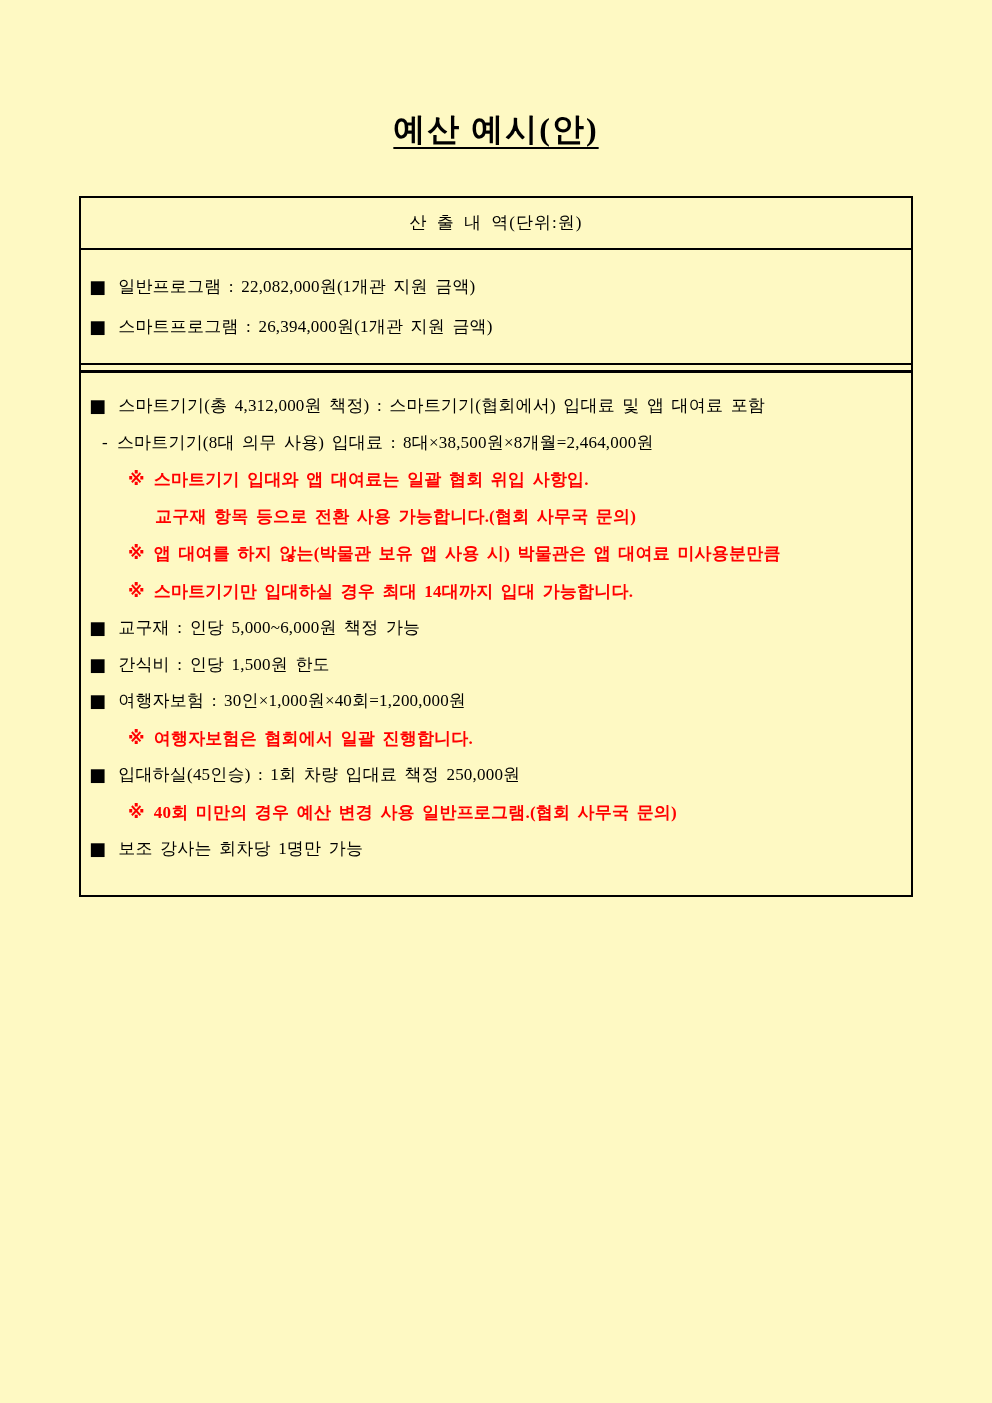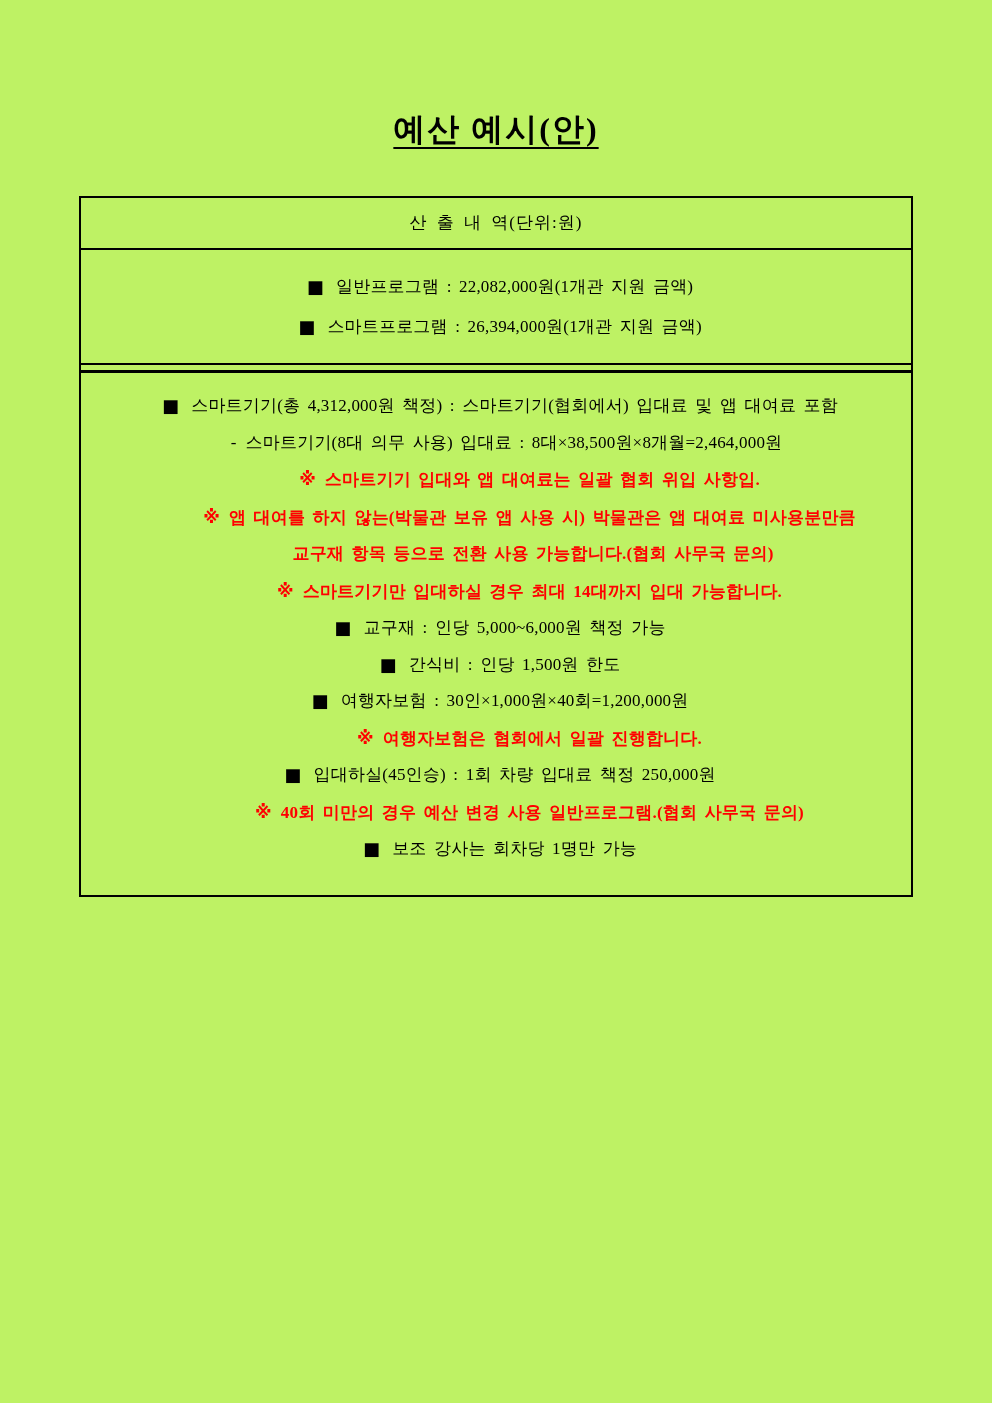--- a/index.html
+++ b/index.html
@@ -4,21 +4,21 @@
 <style>
   html, body {
     margin: 0;
     padding: 0;
     background: #ffffff;
   }
   .page {
     position: relative;
     width: 992px;
     height: 1403px;
-    background: #bef264;
+    background: #fef9c3;
     font-family: "Liberation Serif", "DejaVu Serif", serif;
     color: #000000;
     overflow: hidden;
   }
   .doc-title {
     margin: 0 auto;
     padding-top: 108px;
     width: 834px;
     text-align: center;
     font-size: 32px;
@@ -56,26 +56,25 @@
     border-bottom: 3px solid #000000;
   }
   .section-2 {
     padding: 15px 0 27px 0;
   }
   .line {
     line-height: 36.5px;
     white-space: nowrap;
     word-spacing: 3px;
     letter-spacing: 0.2px;
-    text-align: center;
   }
   .section-1 .line { line-height: 40px; }
   .line-bullet   { padding-left: 8px;  color: #000000; }
   .line-dash     { padding-left: 21px; color: #000000; }
-  .line-note     { padding-left: 67px; font-weight: bold; }
+  .line-note     { padding-left: 47px; font-weight: bold; }
   .line-note-cont{ padding-left: 74px; font-weight: bold; }
   .marker-square {
     font-family: "DejaVu Sans", sans-serif;
     font-size: 18px;
     margin-right: 12px;
     vertical-align: -1px;
   }
   .marker-dash { margin-right: 9px; }
   .marker-ref {
     font-family: "DejaVu Sans", sans-serif;
@@ -114,26 +113,26 @@
       </div>
 
       <div class="line line-dash">
         <span class="marker-dash">-</span><span>스마트기기(8대 의무 사용) 입대료 : 8대×38,500원×8개월=2,464,000원</span>
       </div>
 
       <div class="line line-note note-red" style="color: rgb(255, 0, 0);">
         <span class="marker-ref">※</span><span>스마트기기 입대와 앱 대여료는 일괄 협회 위입 사항입.</span>
       </div>
 
+      <div class="line line-note-cont note-red" style="color: rgb(255, 0, 0);">
+        <span>교구재 항목 등으로 전환 사용 가능합니다.(협회 사무국 문의)</span>
+      </div>
+
       <div class="line line-note note-red" style="color: rgb(255, 0, 0);">
         <span class="marker-ref">※</span><span>앱 대여를 하지 않는(박물관 보유 앱 사용 시) 박물관은 앱 대여료 미사용분만큼</span>
-      </div>
-
-      <div class="line line-note-cont note-red" style="color: rgb(255, 0, 0);">
-        <span>교구재 항목 등으로 전환 사용 가능합니다.(협회 사무국 문의)</span>
       </div>
 
       <div class="line line-note note-red" style="color: rgb(255, 0, 0);">
         <span class="marker-ref">※</span><span>스마트기기만 입대하실 경우 최대 14대까지 입대 가능합니다.</span>
       </div>
 
       <div class="line line-bullet">
         <span class="marker-square">■</span><span>교구재 : 인당 5,000~6,000원 책정 가능</span>
       </div>
 

